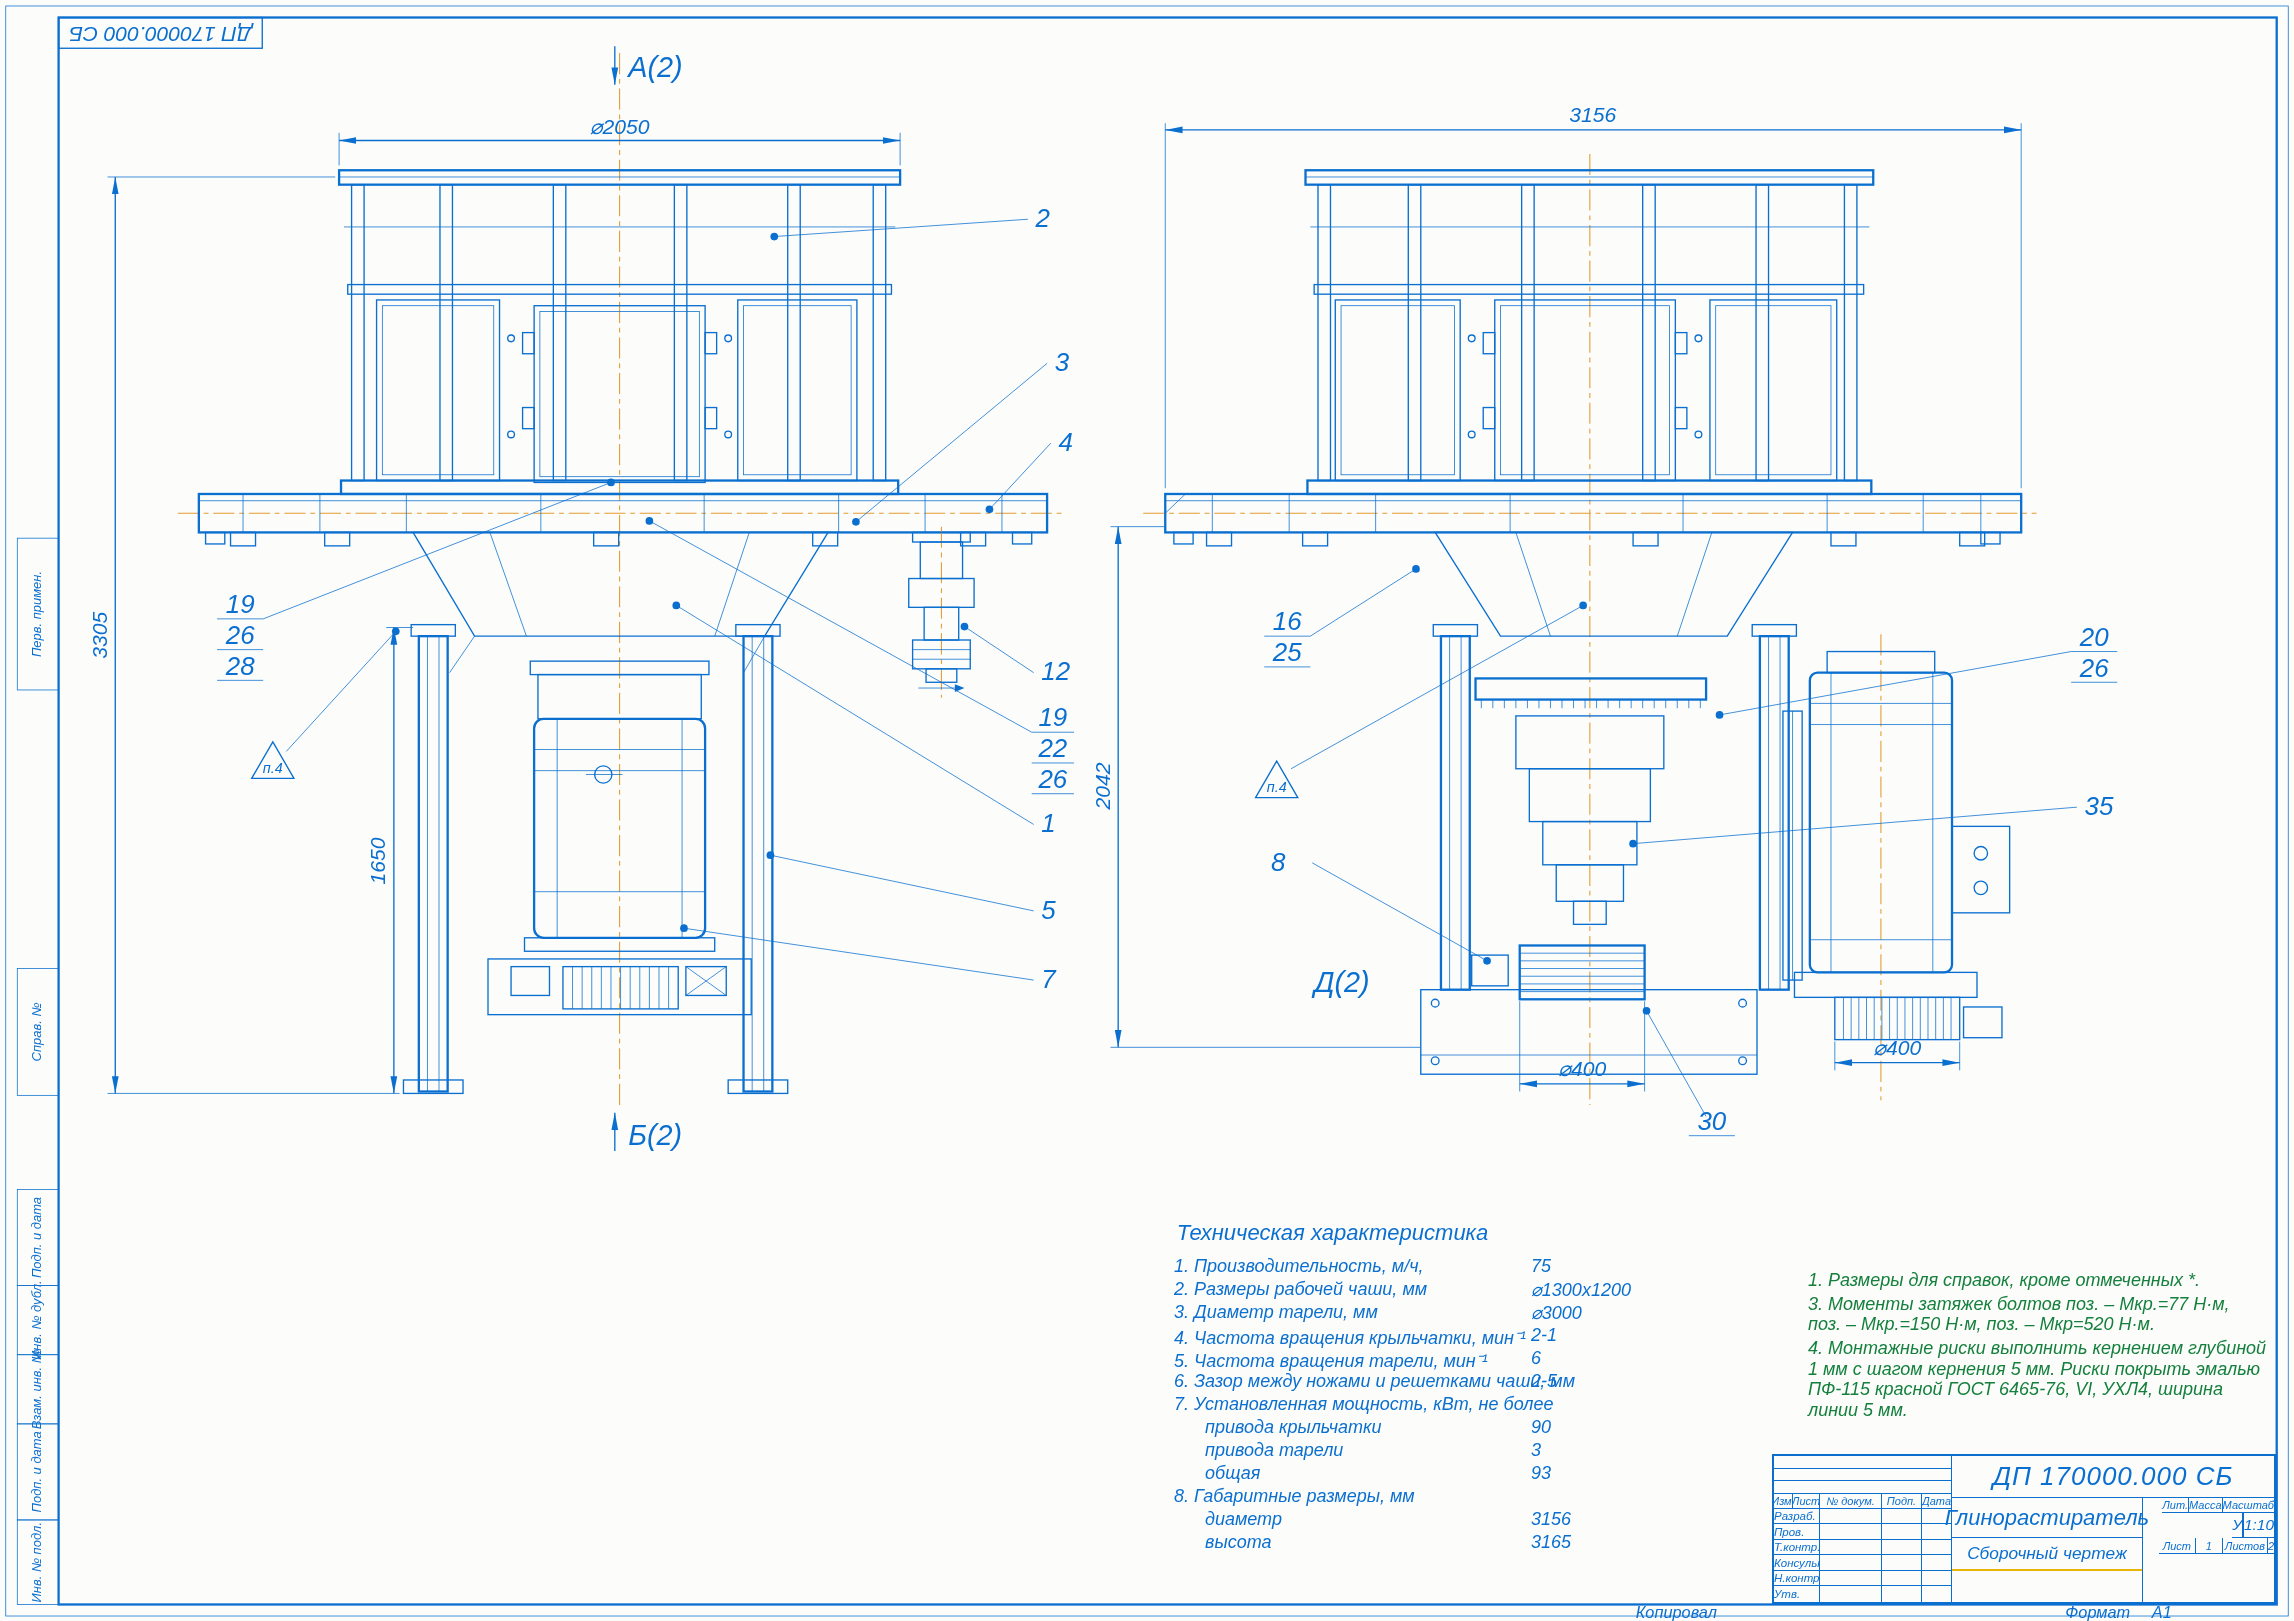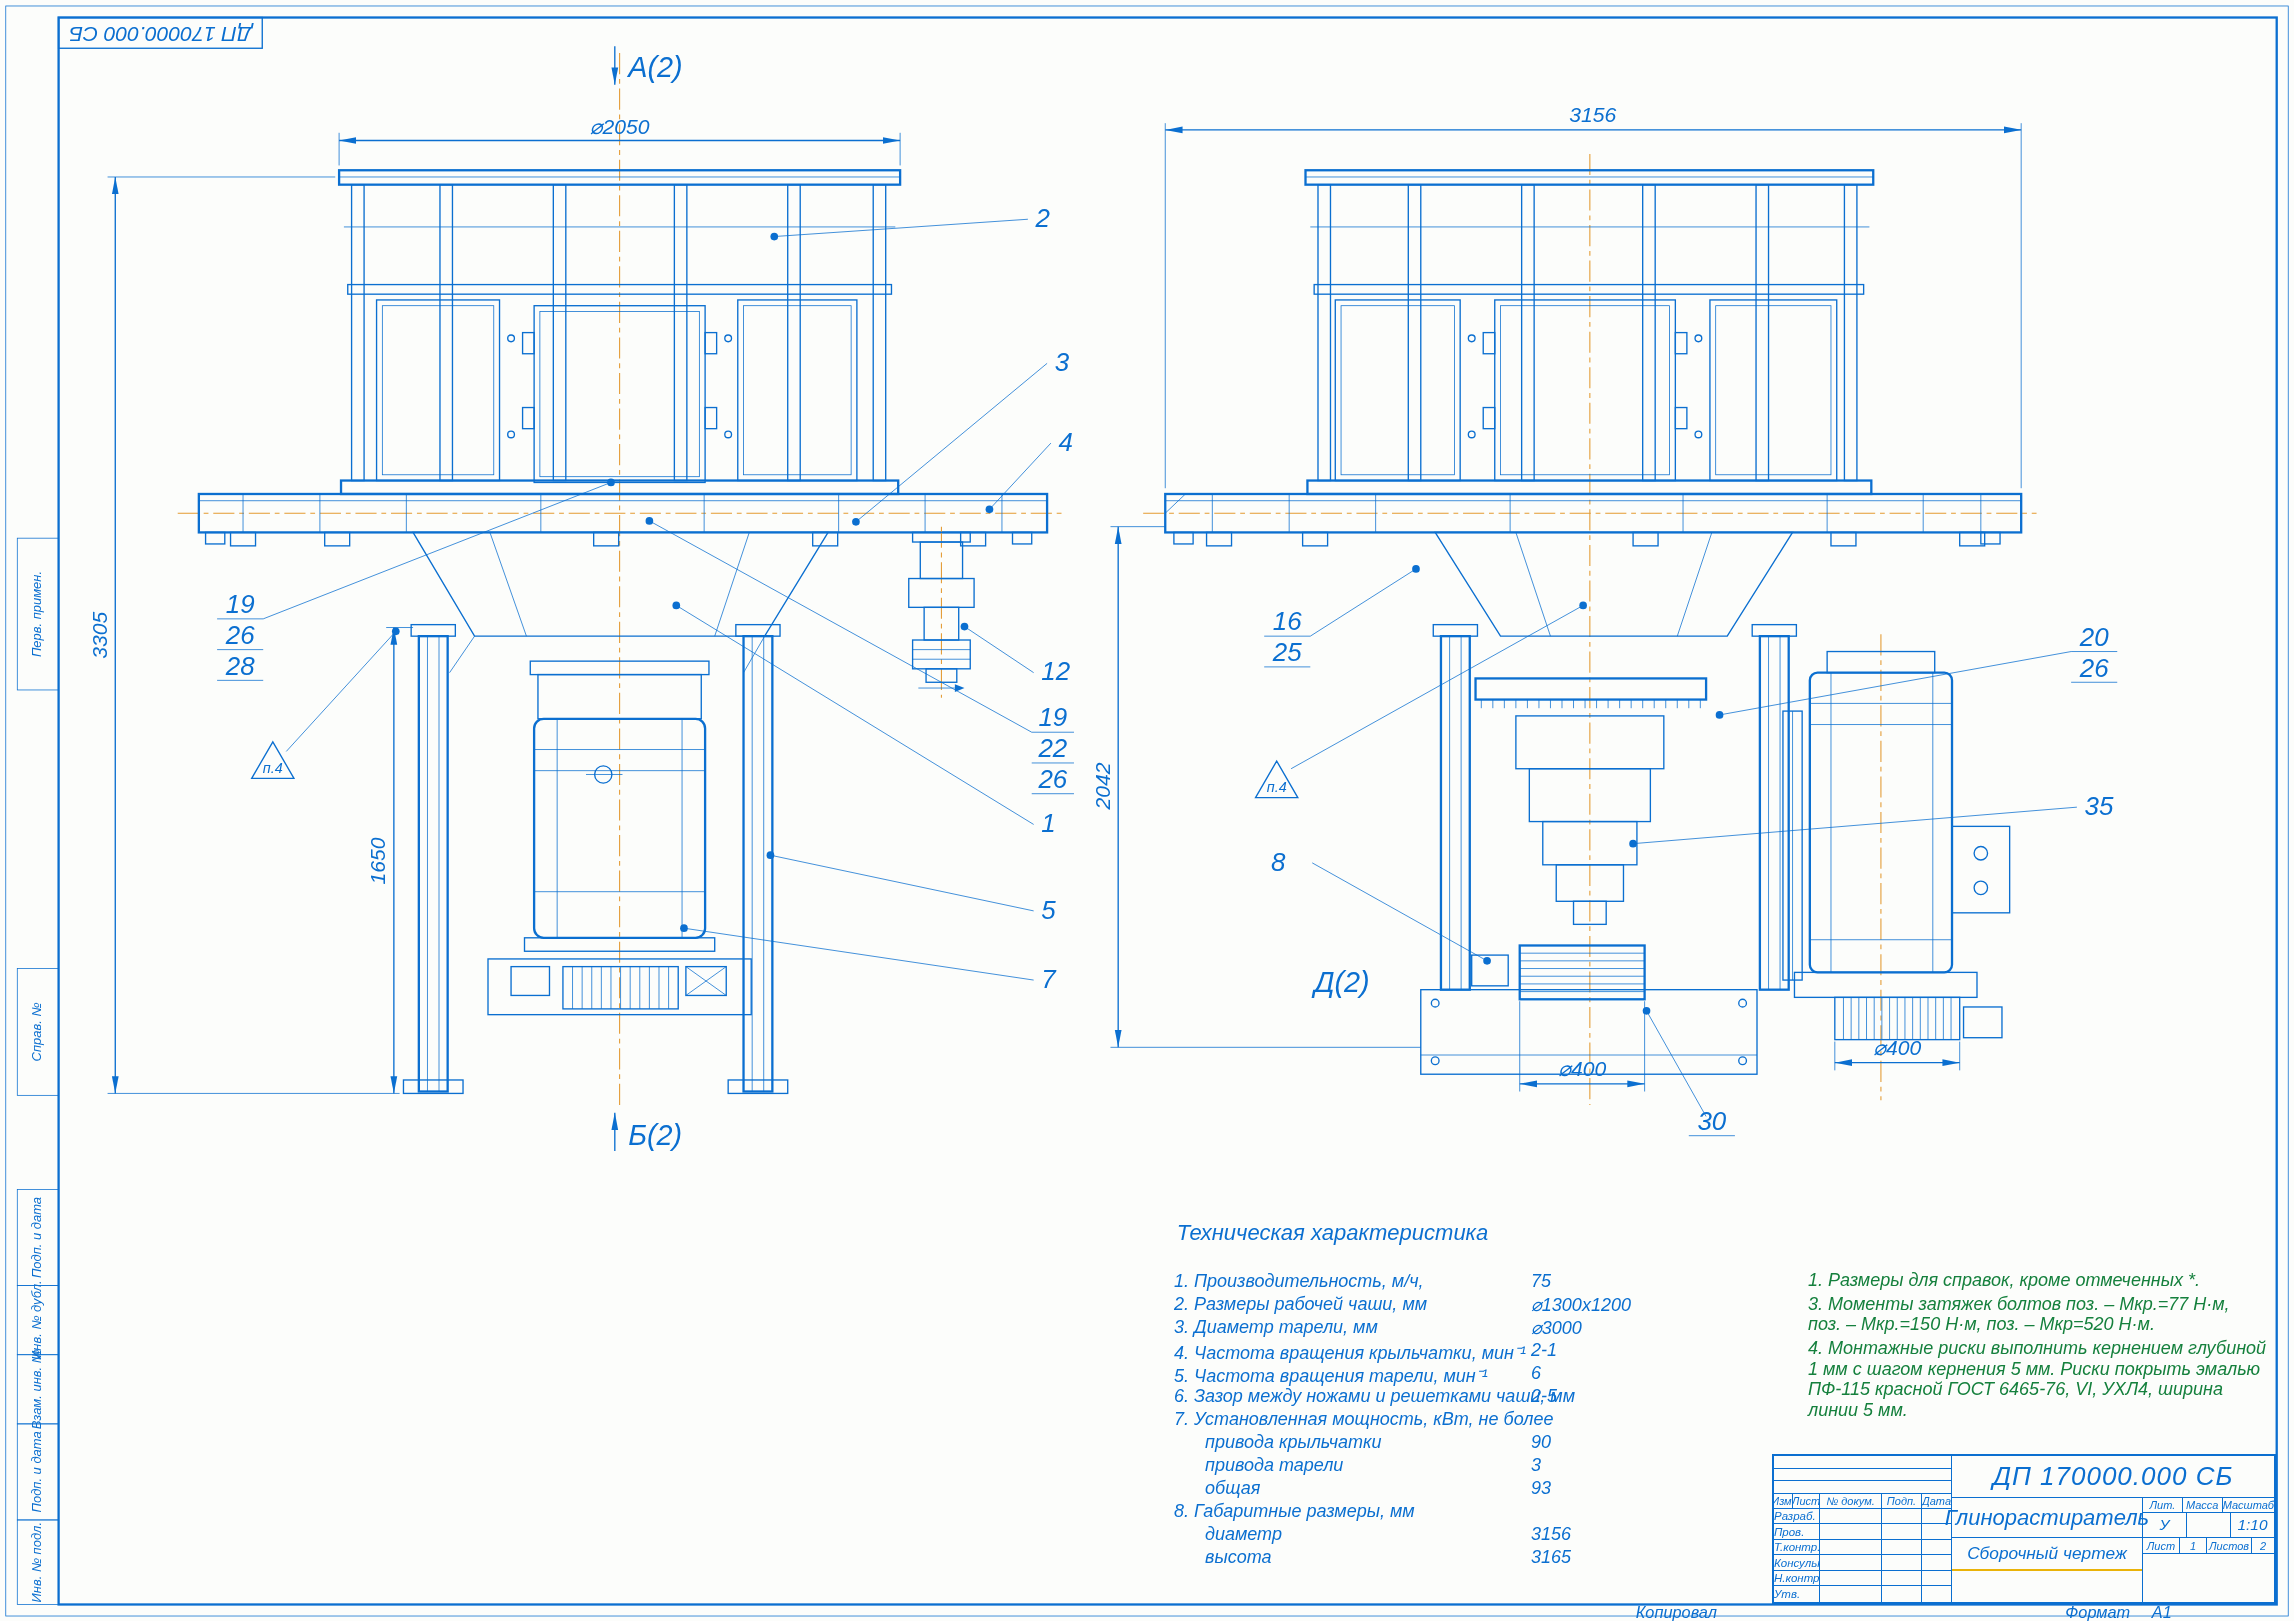--- a/index.html
+++ b/index.html
@@ -19,21 +19,21 @@
   .callout { font-size:27px; }
   .viewlbl { font-size:30px; }
   .flagtxt { font-size:15px; }
   .margintxt { font-size:13.5px; }
   .stamptxt  { font-size:22px; }
   .foottxt   { font-size:17px; }
 
   
   .tech { position:absolute; left:1174px; top:1220px; width:423px;
           color:#0b6fd0; font-style:italic; }
-  .tech-title { font-size:22px; width:317px; text-align:center; margin-bottom:25px; }
+  .tech-title { font-size:22px; width:317px; text-align:center; margin-bottom:10px; }
   .trow { position:relative; height:23px; font-size:18px; white-space:nowrap; }
   .trow .lbl { display:inline-block; }
   .trow.ind .lbl { padding-left:31px; }
   .trow .val { position:absolute; left:357px; top:0; }
 
   
   .notes { position:absolute; left:1808px; top:1270px; width:459px;
            color:#15803d; font-style:italic; font-size:18px; line-height:20.7px; }
   .notes p { margin-bottom:2.9px; }
 
@@ -55,21 +55,21 @@
   .tb-right { flex:1; display:flex; flex-direction:column; }
   .tb-doc { height:42px; border-bottom:1.9px solid #0b6fd0; display:flex;
             align-items:center; justify-content:center; font-size:26px; letter-spacing:1px; }
   .tb-low { flex:1; display:flex; }
   .tb-name { width:191px; border-right:1.9px solid #0b6fd0; display:flex; flex-direction:column; }
   .tb-name-main { height:40px; border-bottom:1px solid #0b6fd0; display:flex;
                   align-items:center; justify-content:center; font-size:22px; }
   .tb-name-sub { height:33px; border-bottom:2px solid #eab308; display:flex;
                  align-items:center; justify-content:center; font-size:17.3px; }
   .tb-name-rest { flex:1; }
-  .tb-meta { flex:1; display:flex; flex-direction:column; }
+  .tb-meta { flex:1; display:flex; flex-direction:column;align-items:flex-end; }
   .tb-meta-head, .tb-meta-val, .tb-sheets { display:flex; border-bottom:1px solid #0b6fd0; }
   .tb-meta-head { height:15.4px; font-size:11px; }
   .tb-meta-val  { height:25px; font-size:15.4px; }
   .tb-meta-head span, .tb-meta-val span { flex:1; border-right:1px solid #0b6fd0;
     display:flex; align-items:center; justify-content:center; }
   .tb-meta-head span:last-child, .tb-meta-val span:last-child { border-right:none; }
   .tb-sheets { height:15.4px; font-size:11px; }
   .tb-sheets span { border-right:1px solid #0b6fd0; display:flex; align-items:center; justify-content:center; }
   .tb-sheets span:last-child { border-right:none; }
   .w38{width:37px;} .w28{width:27px;} .w47{width:45px;} .wg{flex:1;}

